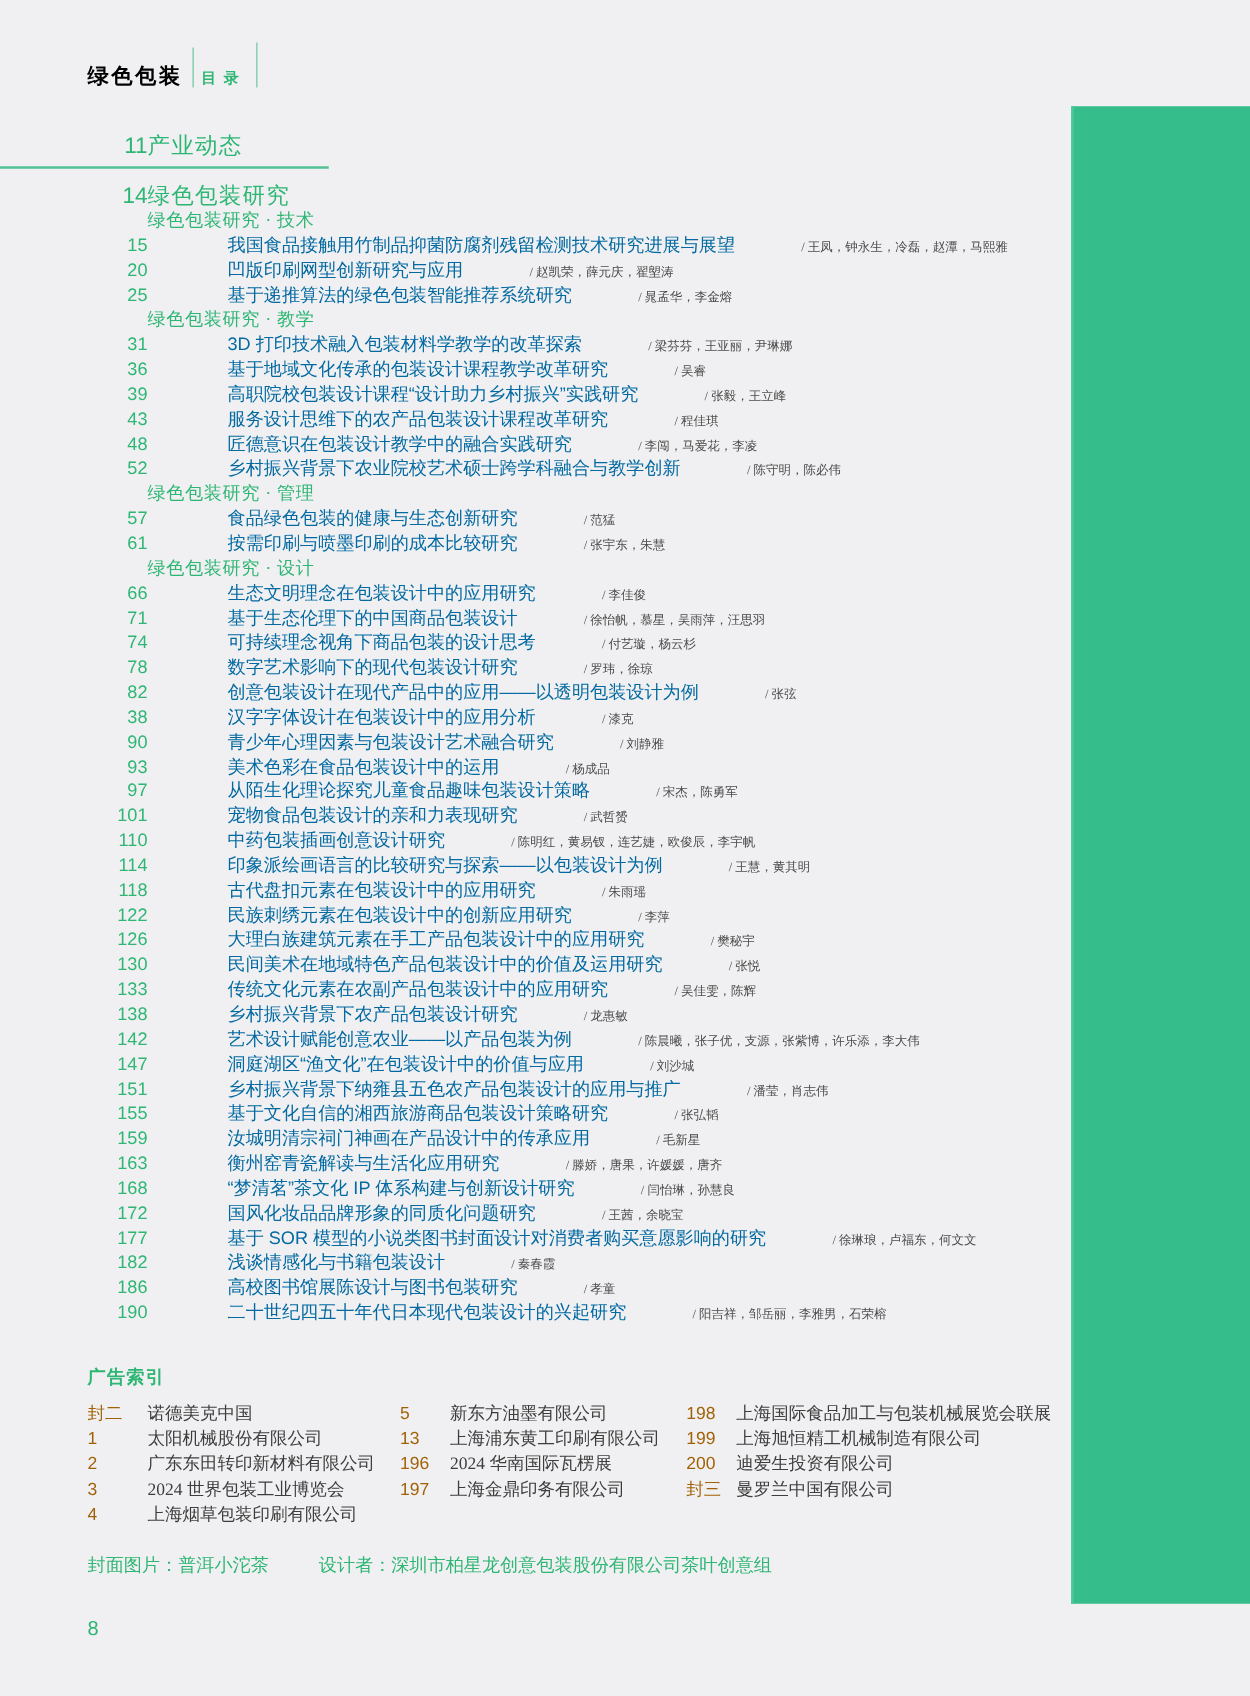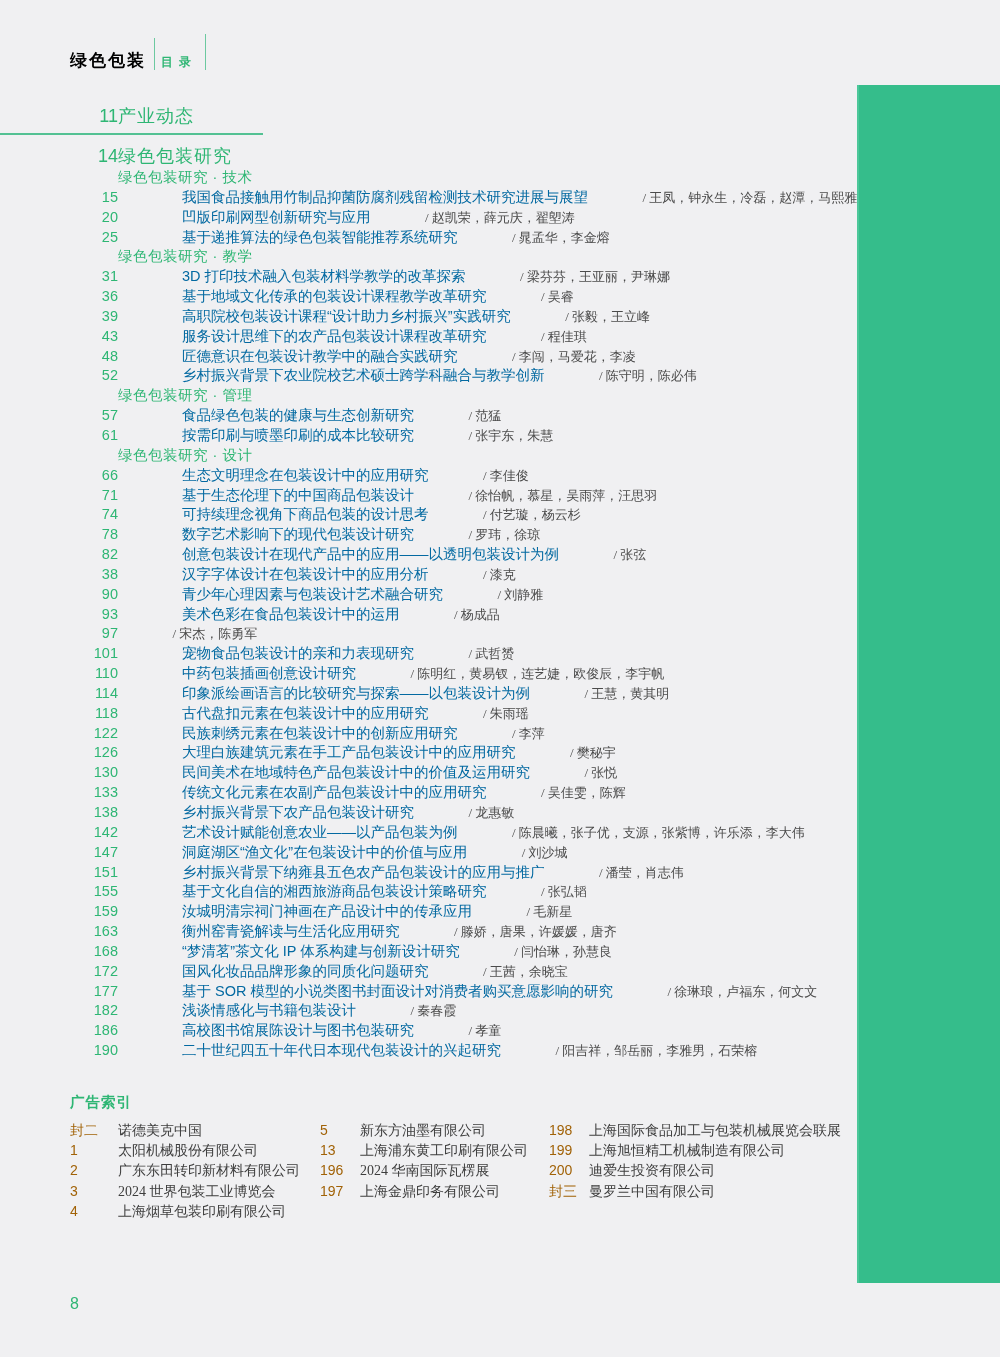--- a/index.html
+++ b/index.html
@@ -39,30 +39,30 @@
   .row.section{height:24px;line-height:24px;}
   .row.section .num{font-size:18px;flex-basis:48px;}
   .row.section .title{
     color:#2eb674;font-size:18px;font-weight:500;letter-spacing:1px;
     font-family:"Liberation Sans","DejaVu Sans",sans-serif;
   }
   .toc-rule{height:2px;background:#53c193;margin:5px 0 9px -70px;width:263px;}
   .row.subsection{height:19.85px;line-height:19.85px;padding-left:48px;}
   .row.subsection .title{
     color:#2eb674;font-size:14.5px;letter-spacing:0.5px;
-    font-family:Liberation Sans, sans-serif;
+    font-family:Liberation Serif, serif;
   }
   .row.article{height:19.85px;line-height:19.85px;gap:48px;}
   .row.article .title{
     color:#0369a1;font-size:14.5px;
     font-family:Liberation Sans, sans-serif;
     margin-left:16px;
   }
   .row.article .authors{
-    color:#4b4b4b;font-size:13px;
+    color:#4b4b4b;font-size:10px;
     font-family:"Liberation Serif","DejaVu Serif",serif;
   }
   
   #ads{position:absolute;left:70px;top:1092px;width:800px;}
   .ads-title{color:#2eb674;font-size:14.5px;font-weight:bold;letter-spacing:1px;height:20px;line-height:20px;}
   .ads-grid{display:flex;margin-top:8px;}
   .ads-col{display:flex;flex-direction:column;}
   .ads-col.c1{width:250px;}
   .ads-col.c2{width:229px;}
   .ads-col.c3{width:321px;}
@@ -210,20 +210,21 @@
         <span class="title">青少年心理因素与包装设计艺术融合研究</span>
         <span class="authors"> / 刘静雅</span>
       </div>
       <div class="row article">
         <span class="num">93</span>
         <span class="title">美术色彩在食品包装设计中的运用</span>
         <span class="authors"> / 杨成品</span>
       </div>
       <div class="row article">
         <span class="num">97</span>
+        <span class="title">从陌生化理论探究儿童食品趣味包装设计策略</span>
         <span class="authors"> / 宋杰，陈勇军</span>
       </div>
       <div class="row article">
         <span class="num">101</span>
         <span class="title">宠物食品包装设计的亲和力表现研究</span>
         <span class="authors"> / 武哲赟</span>
       </div>
       <div class="row article">
         <span class="num">110</span>
         <span class="title">中药包装插画创意设计研究</span>
@@ -383,16 +384,20 @@
             <span class="name">迪爱生投资有限公司</span>
           </div>
           <div class="ad-row">
             <span class="num">封三</span>
             <span class="name">曼罗兰中国有限公司</span>
           </div>
         </div>
       </div>
   </div>
 
+  <div class="cover-line">
+    <span>封面图片：普洱小沱茶</span>
+    <span>设计者：深圳市柏星龙创意包装股份有限公司茶叶创意组</span>
+  </div>
 
   <div class="folio">8</div>
 
 </div>
 
 </body></html>

